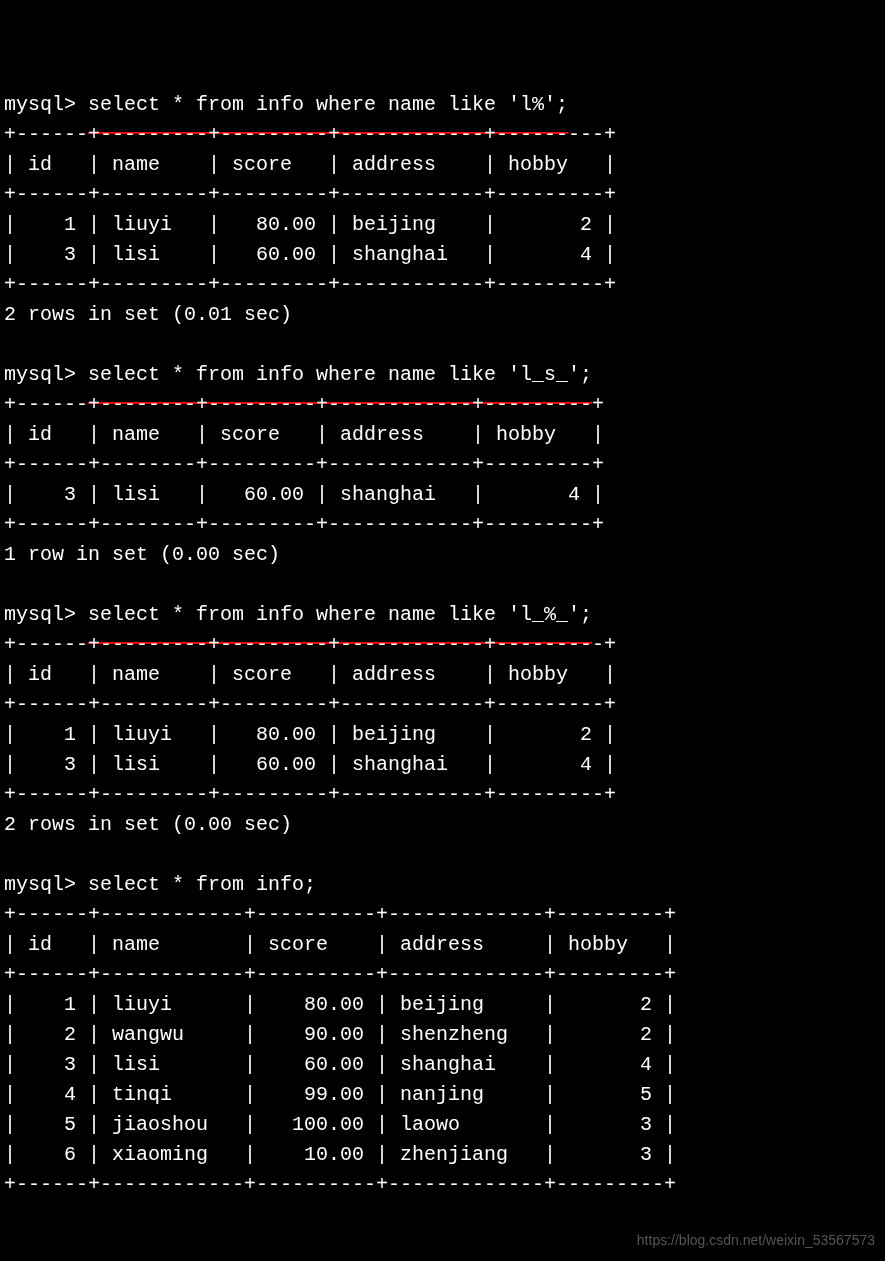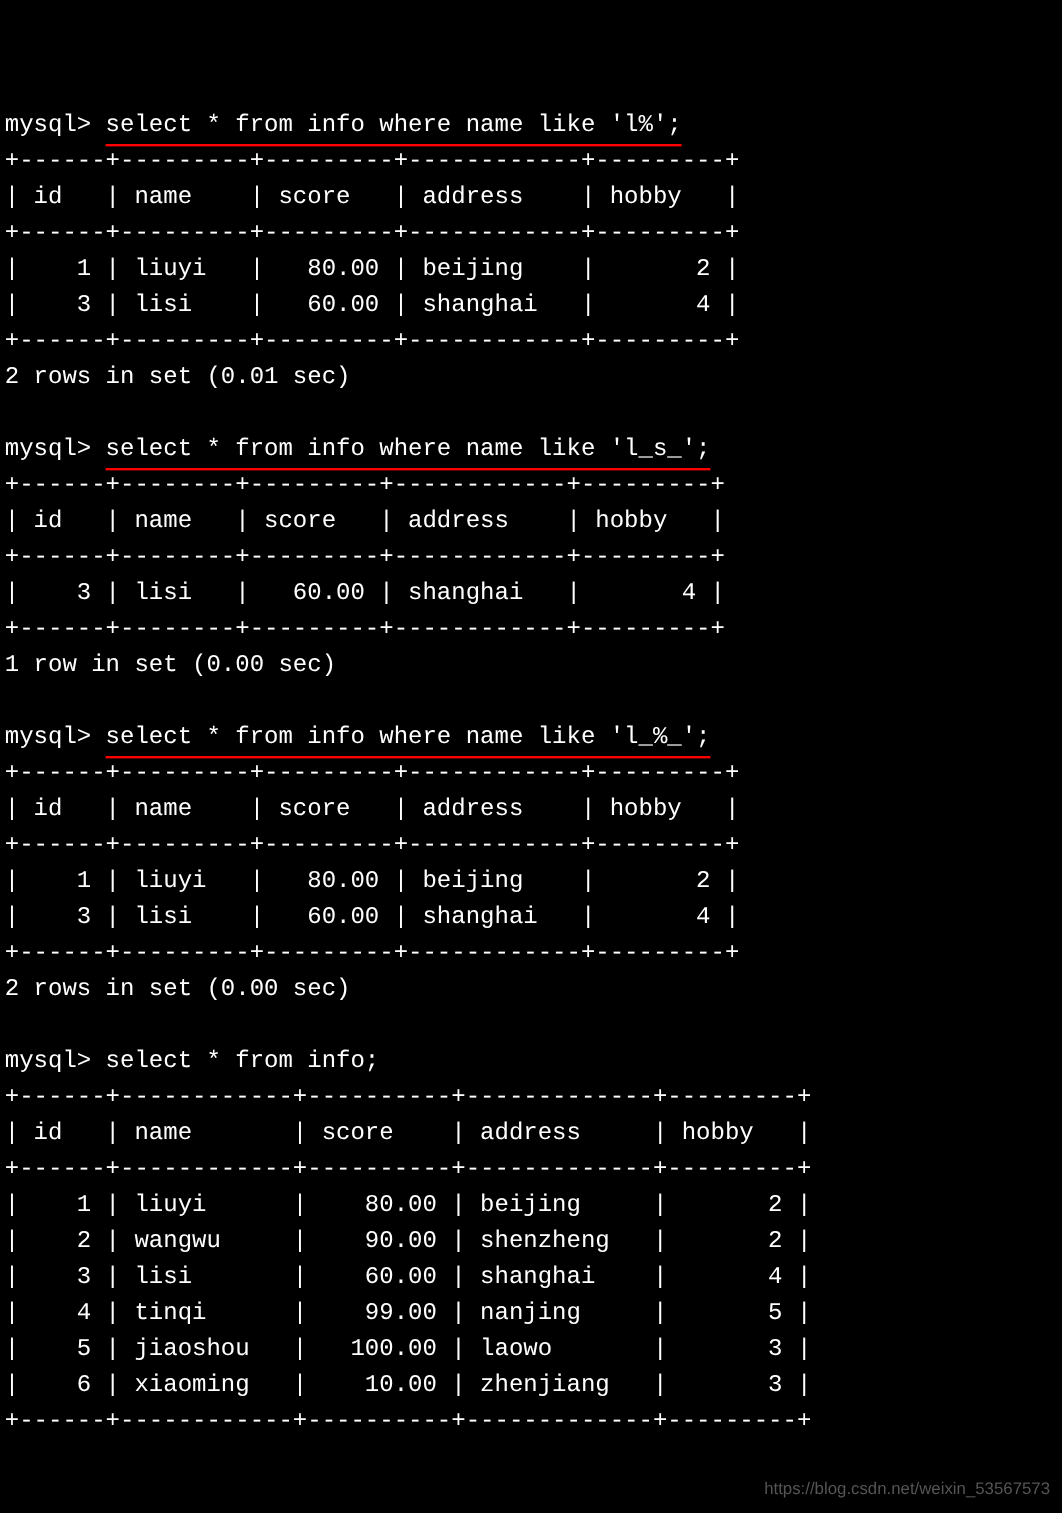--- a/index.html
+++ b/index.html
@@ -9,21 +9,21 @@
     font-size: 20px;
     line-height: 1.5;
     margin: 0;
     padding: 0 4px;
     white-space: pre;
     width: 885px;
     overflow: hidden;
   }
   .underline {
     border-bottom: 2px solid #ff0000;
-    padding-bottom: 4px;
+    padding-bottom: 16px;
     display: inline;
   }
   .watermark {
     position: fixed;
     right: 10px;
     bottom: 10px;
     color: #555;
     font-size: 14px;
     font-family: sans-serif;
     white-space: nowrap;

